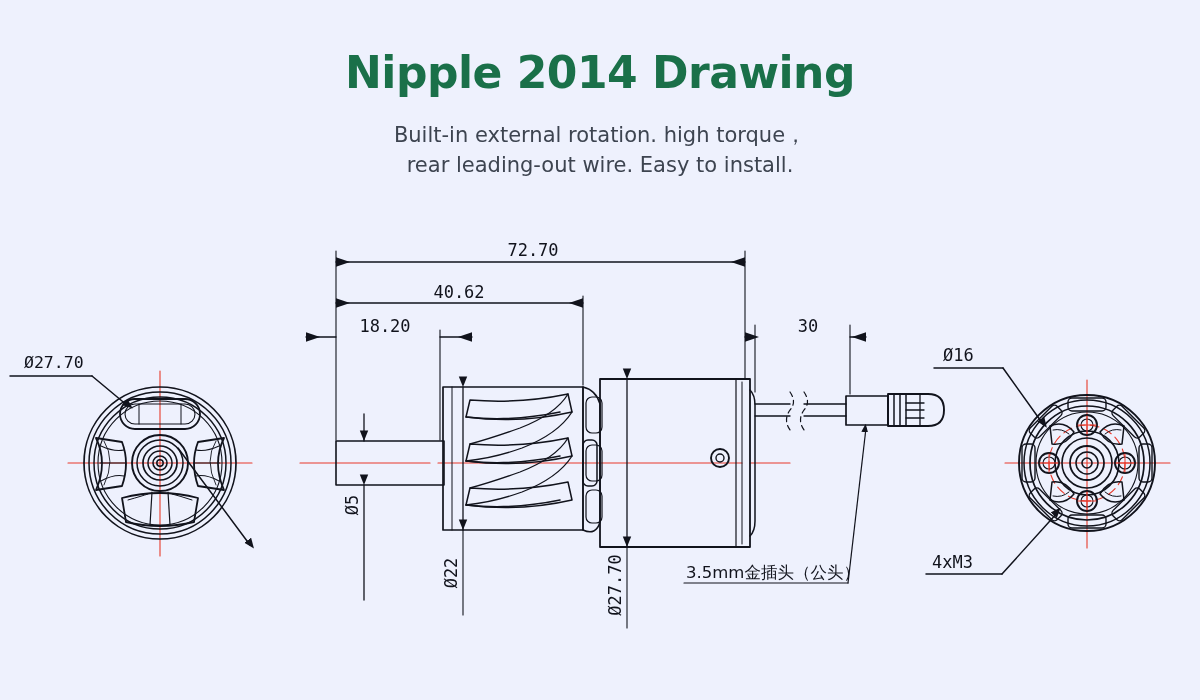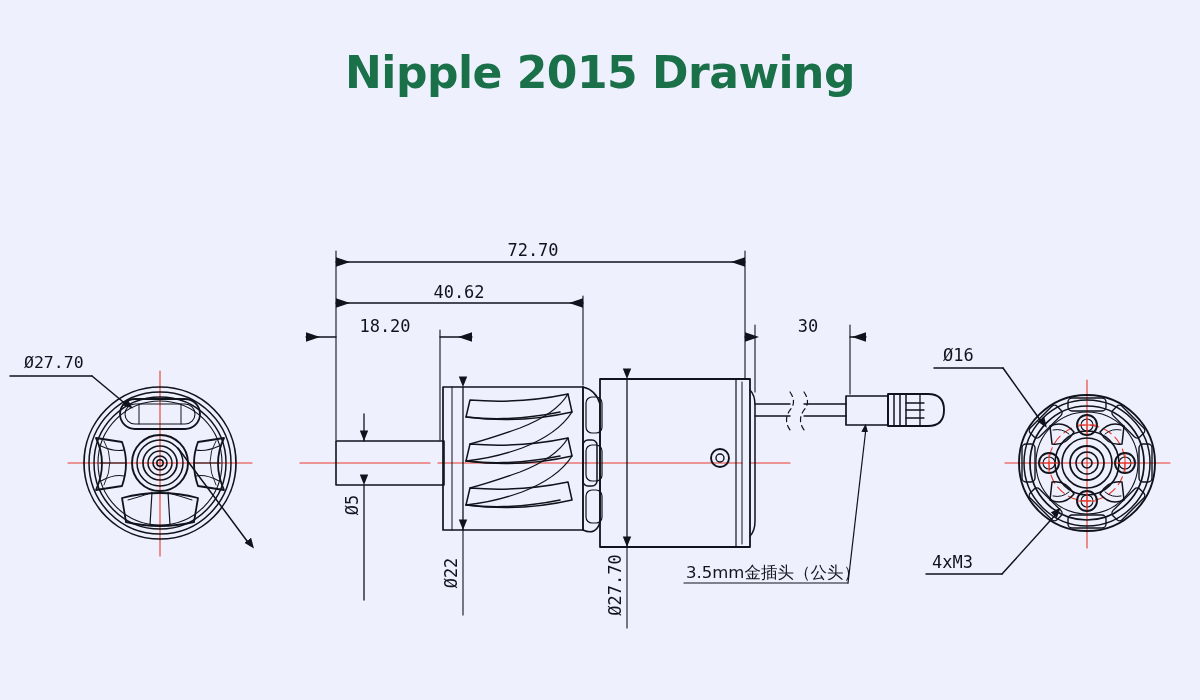--- a/index.html
+++ b/index.html
@@ -48,22 +48,26 @@
     position: absolute;
     left: 0;
     top: 0;
   }
 </style>
 </head>
 <body>
 
 <div id="root">
 
-  <div class="title">Nipple 2015 Drawing</div>
-
+  <div class="title">Nipple 2014 Drawing</div>
+
+  <div class="subtitle">
+    <span class="ln">Built-in external rotation. high torque，</span>
+    <span class="ln">rear leading-out wire. Easy to install.</span>
+  </div>
 
   <svg id="drawing" width="1200" height="700" viewBox="0 0 1200 700">
     <defs>
       <marker id="arrIn" viewBox="0 0 10 10" refX="10" refY="5" markerWidth="11" markerHeight="11" orient="auto-start-reverse">
         <path d="M 0 5 L 10 1.6 L 10 8.4 z" fill="#11131c"></path>
       </marker>
       <marker id="arrUp" viewBox="0 0 10 10" refX="9" refY="5" markerWidth="9" markerHeight="9" orient="auto">
         <path d="M 0 1.4 L 9 5 L 0 8.6 z" fill="#11131c"></path>
       </marker>
       <marker id="dot" viewBox="0 0 10 10" refX="5" refY="5" markerWidth="7" markerHeight="7" orient="auto">

